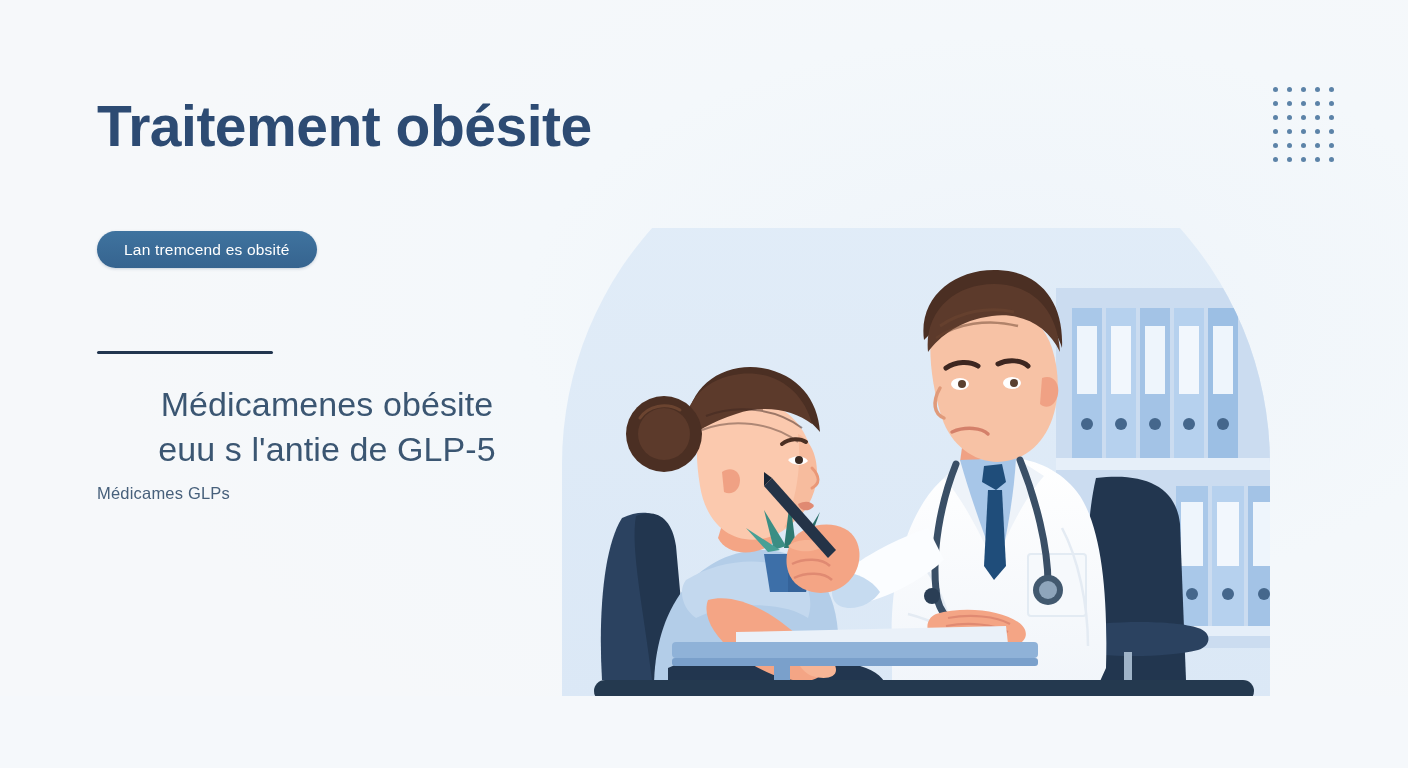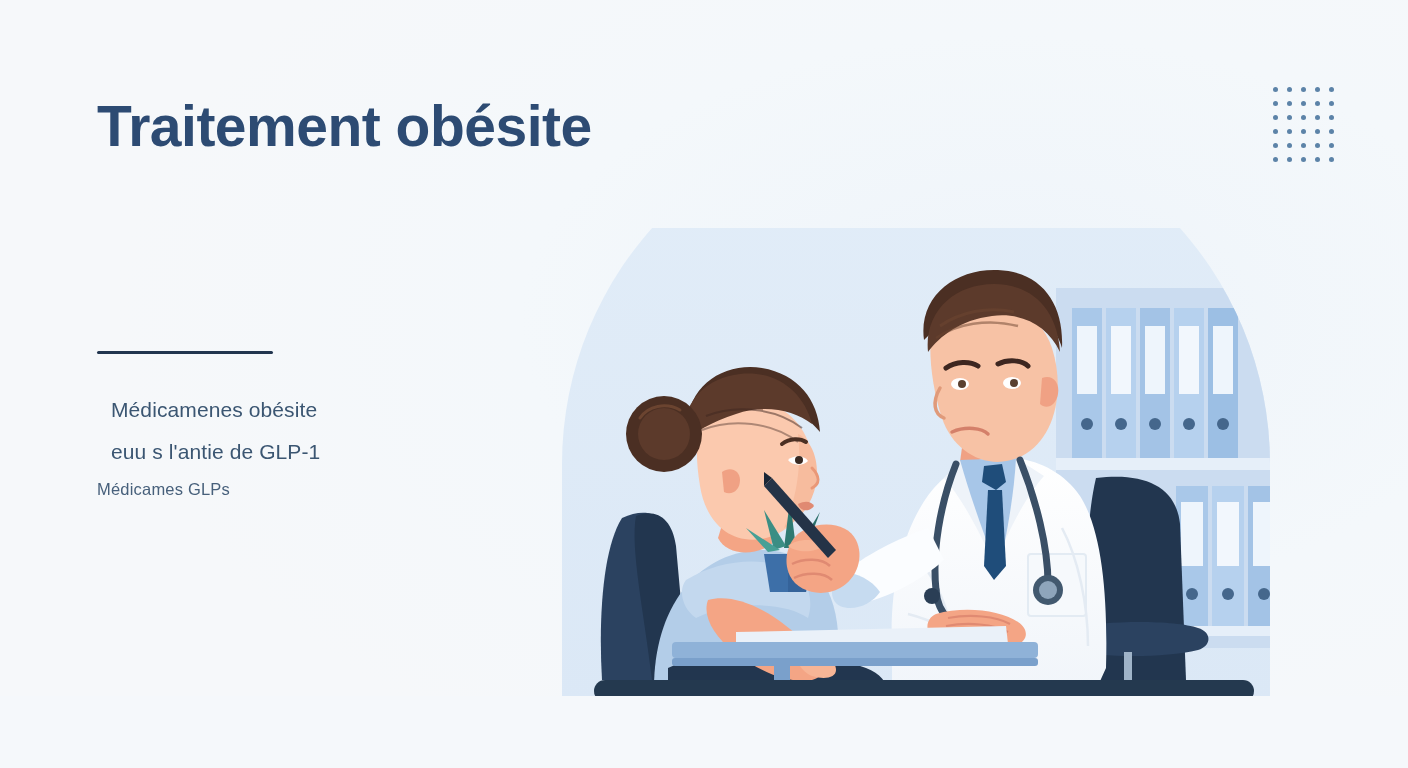--- a/index.html
+++ b/index.html
@@ -73,27 +73,28 @@
   }
 
   .subhead-block {
     position: absolute;
     left: 97px;
     top: 382px;
     width: 460px;
   }
 
   .subhead {
-    font-size: 21px;
+    font-size: 34px;
     font-weight: 400;
     color: #3b5672;
     line-height: 1.33;
-    margin: 14px;
+    margin: 0;
     letter-spacing: 0.1px;
     white-space: nowrap;
+    text-align: center;
   }
 
   .subcaption {
     margin-top: 12px;
     font-size: 16.5px;
     font-weight: 400;
     color: #47607b;
     letter-spacing: 0.2px;
     white-space: nowrap;
   }
@@ -126,26 +127,27 @@
 </style>
 </head>
 <body>
 
 <div class="canvas">
 
   <div class="text-col">
     <h1 class="page-title">Traitement obésite</h1>
   </div>
 
+  <div class="badge">Lan tremcend es obsité</div>
 
   <div class="rule"></div>
 
   <div class="subhead-block">
     <p class="subhead">Médicamenes obésite</p>
-    <p class="subhead">euu s l'antie de GLP-1</p>
+    <p class="subhead">euu s l'antie de GLP-5</p>
     <div class="subcaption">Médicames GLPs</div>
   </div>
 
   <div class="dot-grid" id="dotGrid">
       <span class="dot" style="left: 0px; top: 0px; width: 5px; height: 5px; background: rgb(92, 131, 168);"></span>
       <span class="dot" style="left: 14px; top: 0px; width: 5px; height: 5px; background: rgb(92, 131, 168);"></span>
       <span class="dot" style="left: 28px; top: 0px; width: 5px; height: 5px; background: rgb(92, 131, 168);"></span>
       <span class="dot" style="left: 42px; top: 0px; width: 5px; height: 5px; background: rgb(92, 131, 168);"></span>
       <span class="dot" style="left: 56px; top: 0px; width: 5px; height: 5px; background: rgb(92, 131, 168);"></span>
       <span class="dot" style="left: 0px; top: 14px; width: 5px; height: 5px; background: rgb(92, 131, 168);"></span>

